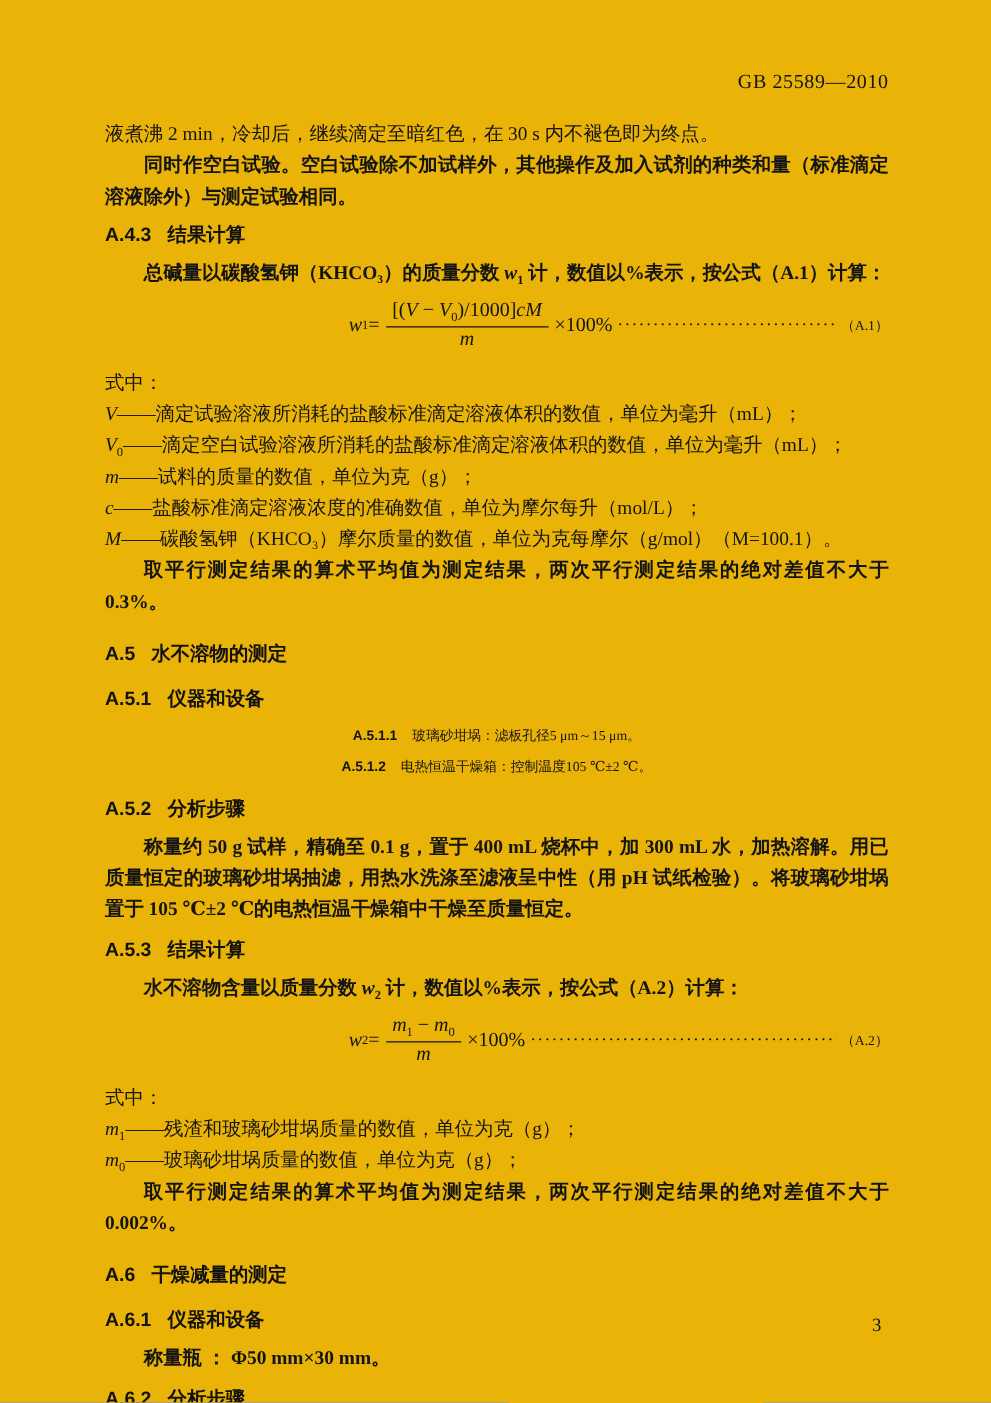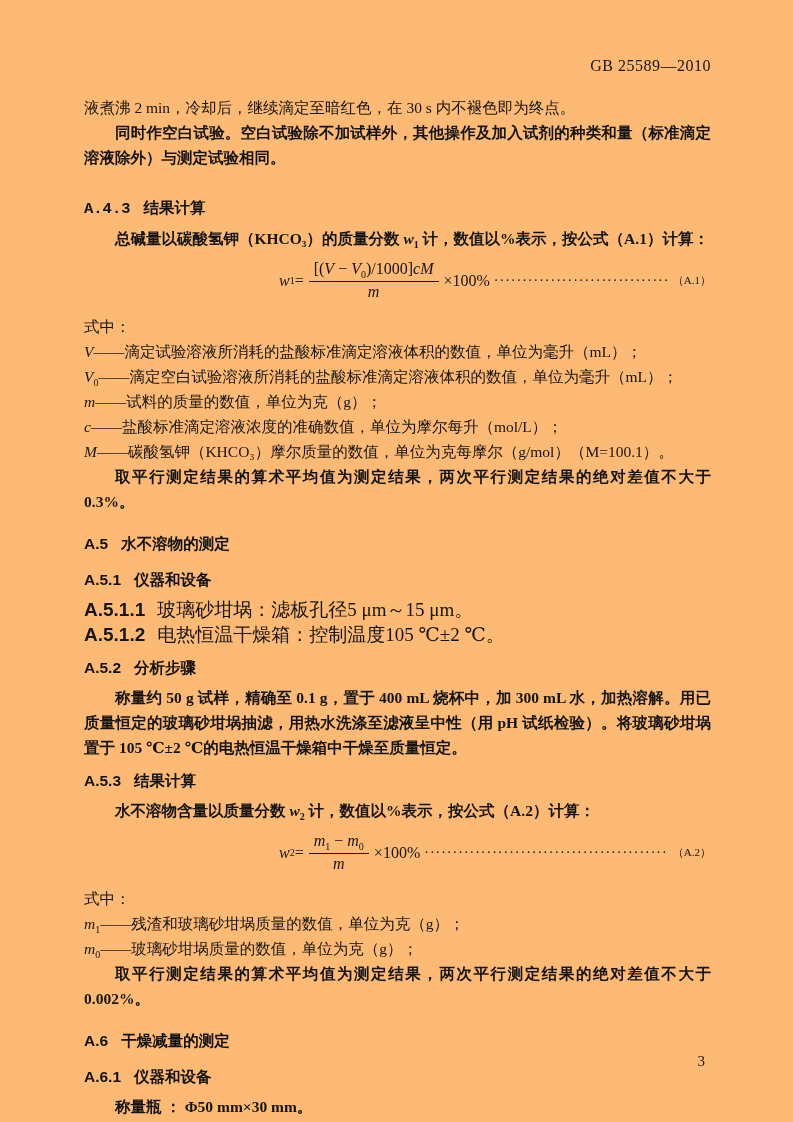--- a/index.html
+++ b/index.html
@@ -1,30 +1,30 @@
 <!DOCTYPE html>
 <html><head>
 <meta charset="utf-8">
 <style>
   html,body{margin:0;padding:0;background:#9a9a9a;}
   .page{
-    width:793px;height:1122px;background:#fdba74;position:relative;
+    width:793px;height:1122px;background:#eab308;position:relative;
     font-family:"Liberation Serif","DejaVu Serif",serif;color:#141414;
     overflow:hidden;margin:0 auto;
   }
   .content{position:absolute;left:84px;top:57px;width:627px;}
   .doc-header{text-align:right;font-size:16px;letter-spacing:0.5px;margin:0 0 20px 0;}
   p.body{font-size:15.5px;line-height:25px;margin:0;text-align:justify;}
   p.indent{text-indent:2em;font-weight:bold;}
   .hd{font-family:"Liberation Sans","DejaVu Sans",sans-serif;font-weight:bold;
       font-size:15.5px;line-height:22px;margin:0;color:#111;}
   .hd .ht{margin-left:13px;}
   .hd-sect{margin:19px 0 14px 0;}
   .hd-sub{margin:10px 0 6px 0;}
-  .numline{font-size:19px;line-height:25px;margin:0;}
+  .numline{font-size:11px;line-height:25px;margin:0;text-align:center;}
   .numline .ln{font-family:"Liberation Sans","DejaVu Sans",sans-serif;font-weight:bold;margin-right:12px;}
   .def{font-size:15.5px;line-height:25px;margin:0;}
   .def .sym{font-style:italic;font-family:"Liberation Serif",serif;}
   sub{font-size:10px;line-height:0;}
   .formula{display:flex;align-items:center;margin:9px 0 13px 0;font-size:16px;}
   .f-main{display:inline-flex;align-items:center;margin-left:195px;white-space:nowrap;}
   .f-main i{font-family:"Liberation Serif",serif;}
   .frac{display:inline-flex;flex-direction:column;align-items:center;margin:0 5px;vertical-align:middle;}
   .frac .fnum{padding:0 5px 3px 5px;border-bottom:1.2px solid #141414;white-space:nowrap;}
   .frac .fden{padding-top:1px;}
@@ -36,21 +36,21 @@
 <body>
 
 <div class="page">
   <div class="content">
 
     <p class="doc-header">GB 25589—2010</p>
 
     <p class="body">液煮沸 2 min，冷却后，继续滴定至暗红色，在 30 s 内不褪色即为终点。</p>
     <p class="body indent">同时作空白试验。空白试验除不加试样外，其他操作及加入试剂的种类和量（标准滴定溶液除外）与测定试验相同。</p>
 
-    <p class="hd hd-sub" style="margin-top:28px;font-family:Liberation Mono, monospace;"><span>A.4.3</span><span class="ht">结果计算</span></p>
+    <p class="hd hd-sub" style="margin-top:8px;"><span>A.4.3</span><span class="ht">结果计算</span></p>
 
     <p class="body indent"><span>总碱量以碳酸氢钾（KHCO₃）的质量分数 </span><i>w</i><sub>1</sub><span> 计，数值以%表示，按公式（A.1）计算：</span></p>
 
     <div class="formula">
       <span class="f-main">
           <i></i>
           <i>w</i>
           <sub>1</sub>
           <span> = </span>
           <span class="frac">

